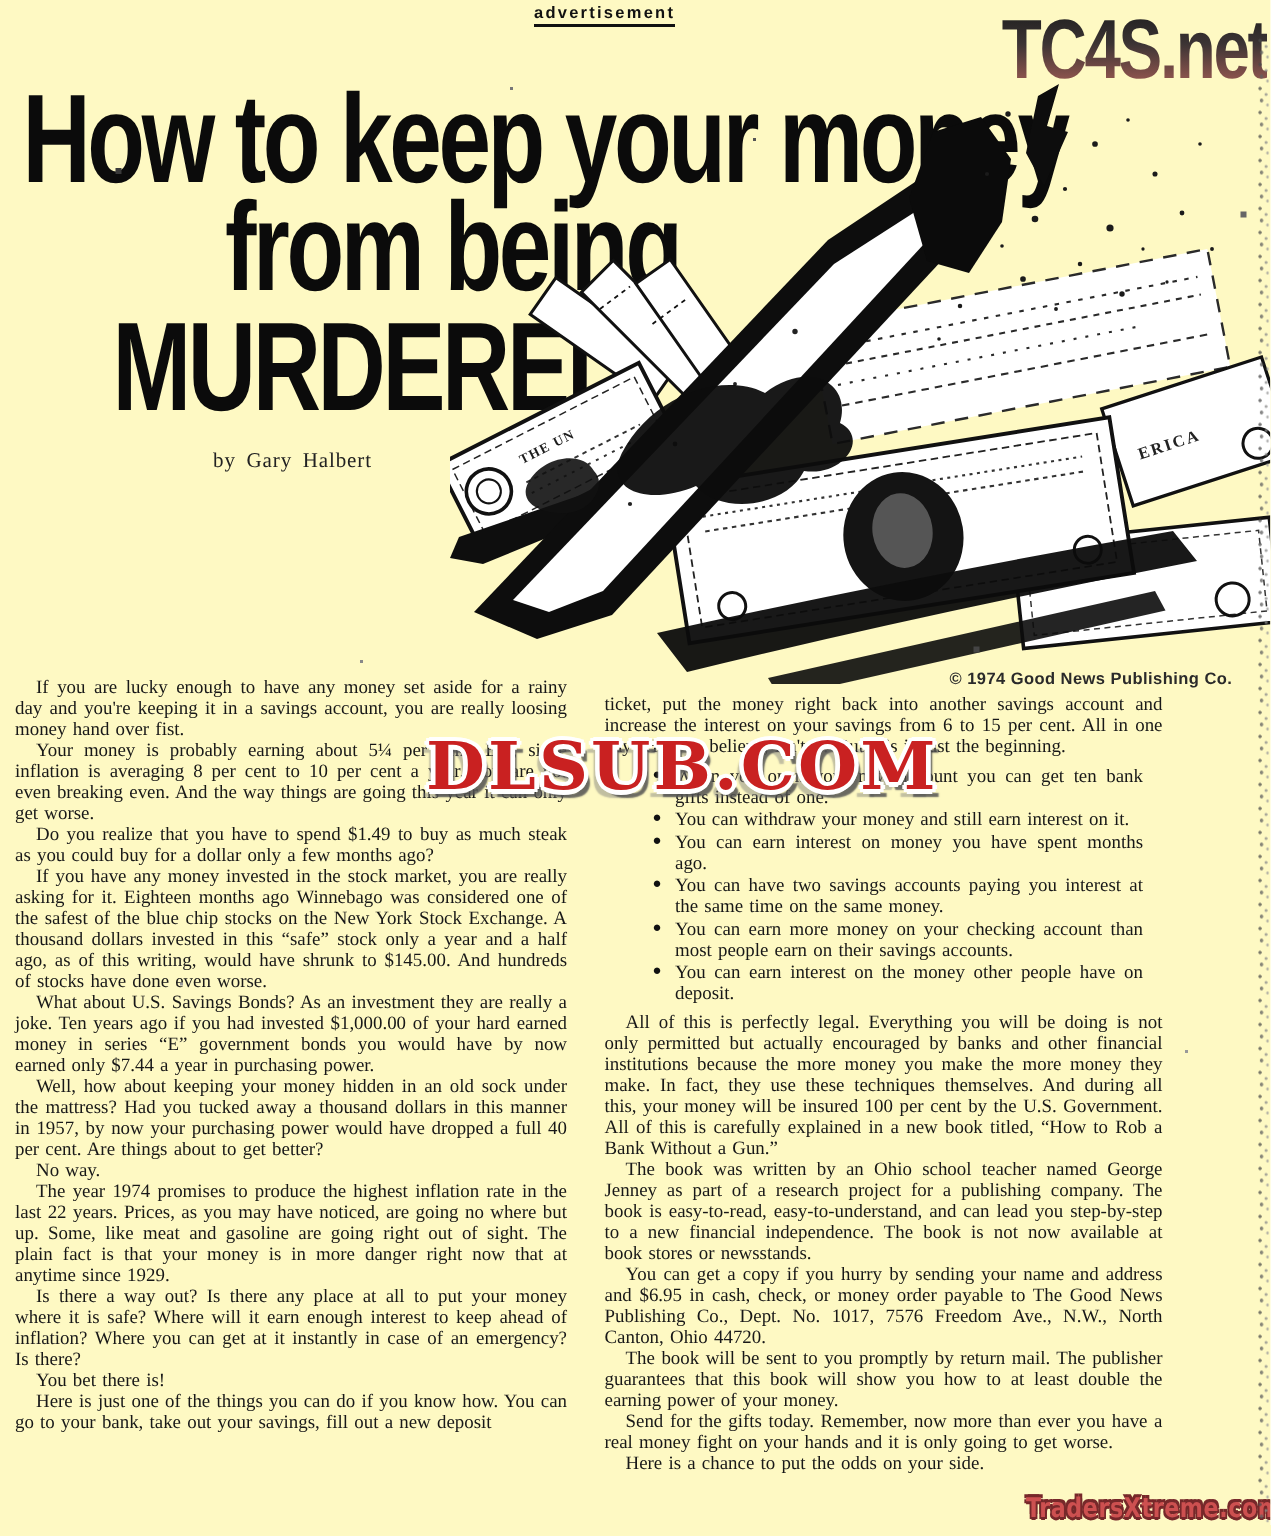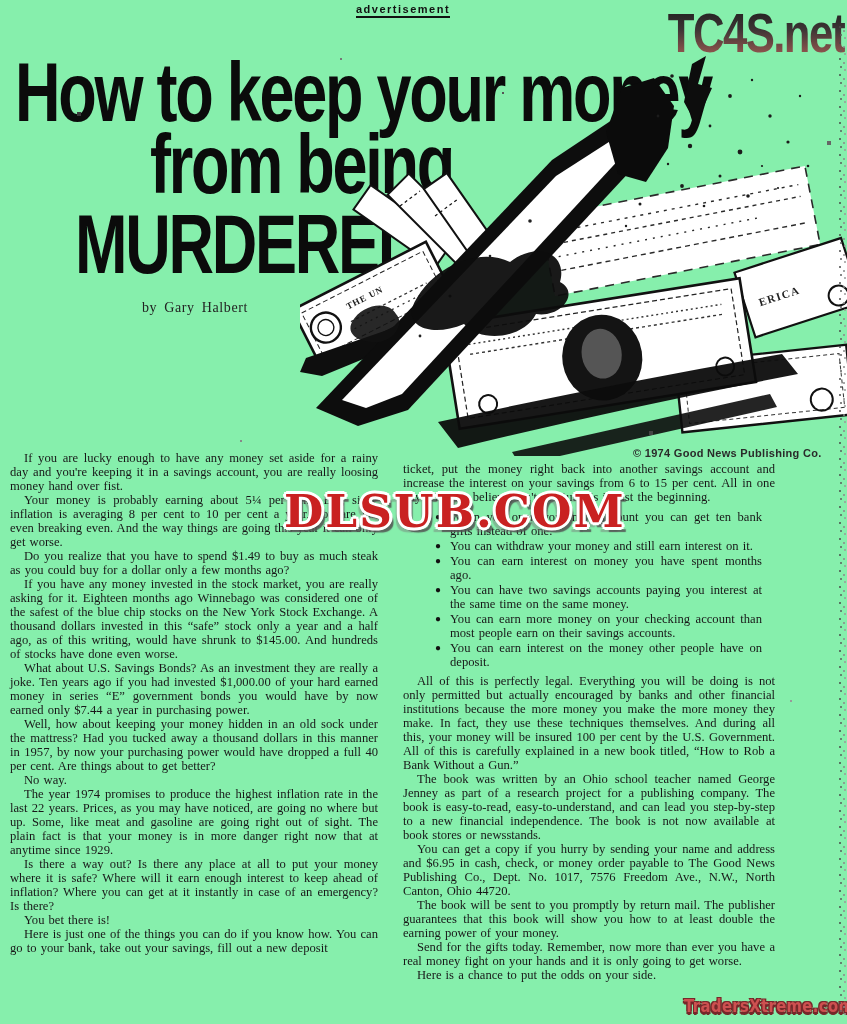--- a/index.html
+++ b/index.html
@@ -1,17 +1,17 @@
 <!DOCTYPE html>
 <html><head>
 <meta charset="utf-8">
 <style>
   html,body { margin:0; padding:0; background:#ffffff; }
   .page {
-    position:relative; width:847px; height:1024px; background:#86efac;
+    position:relative; width:847px; height:1024px; background:#fef9c3;
     overflow:hidden; font-family:"Liberation Serif", serif; color:#161616;
   }
 
   
   .ad-label {
     position:absolute; left:356px; top:3px;
     font:bold 11px "Liberation Sans", sans-serif; letter-spacing:1.5px;
     color:#111; border-bottom:2px solid #111; padding-bottom:1px;
   }
 

